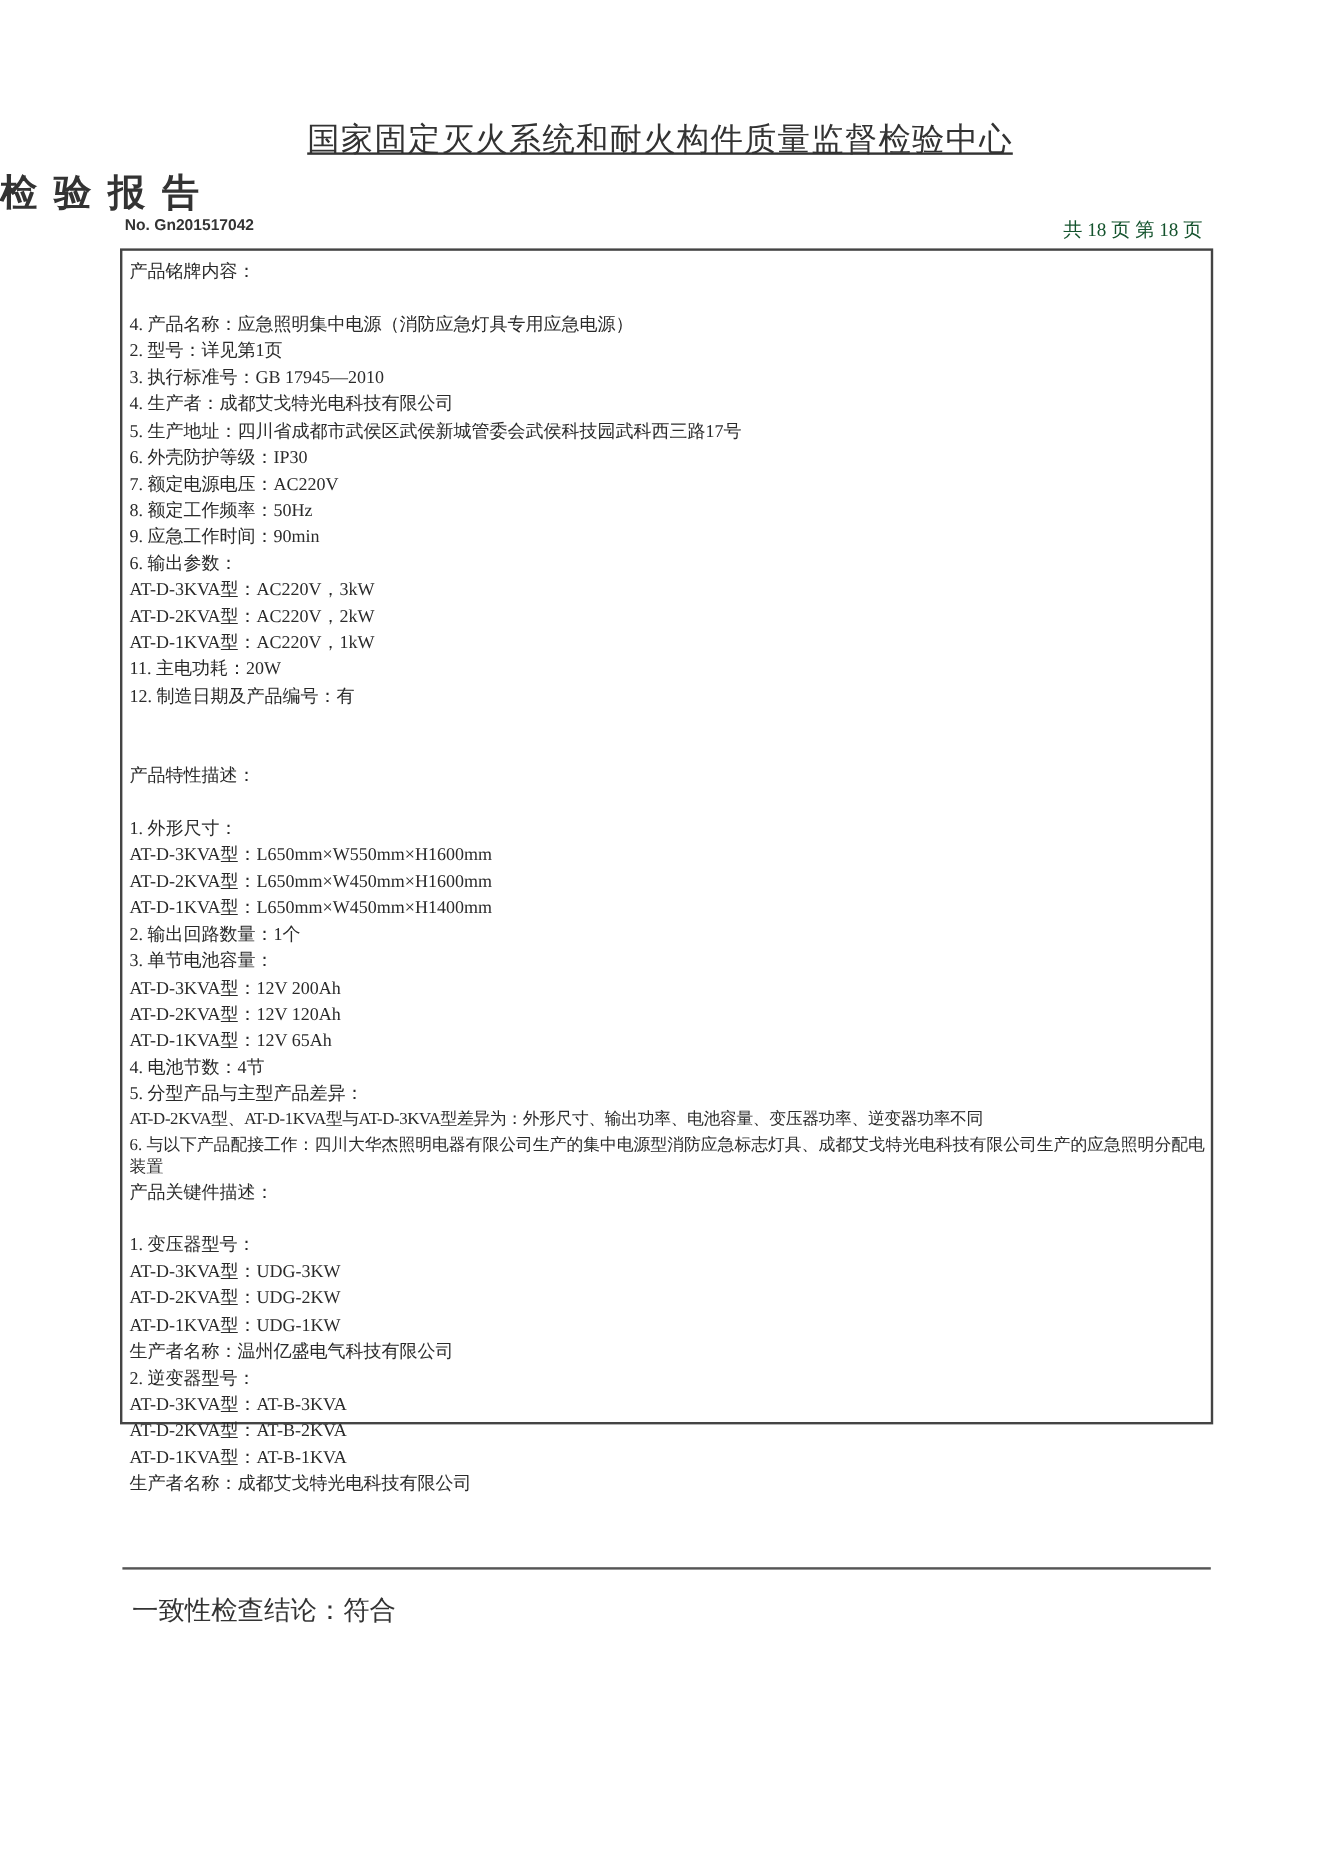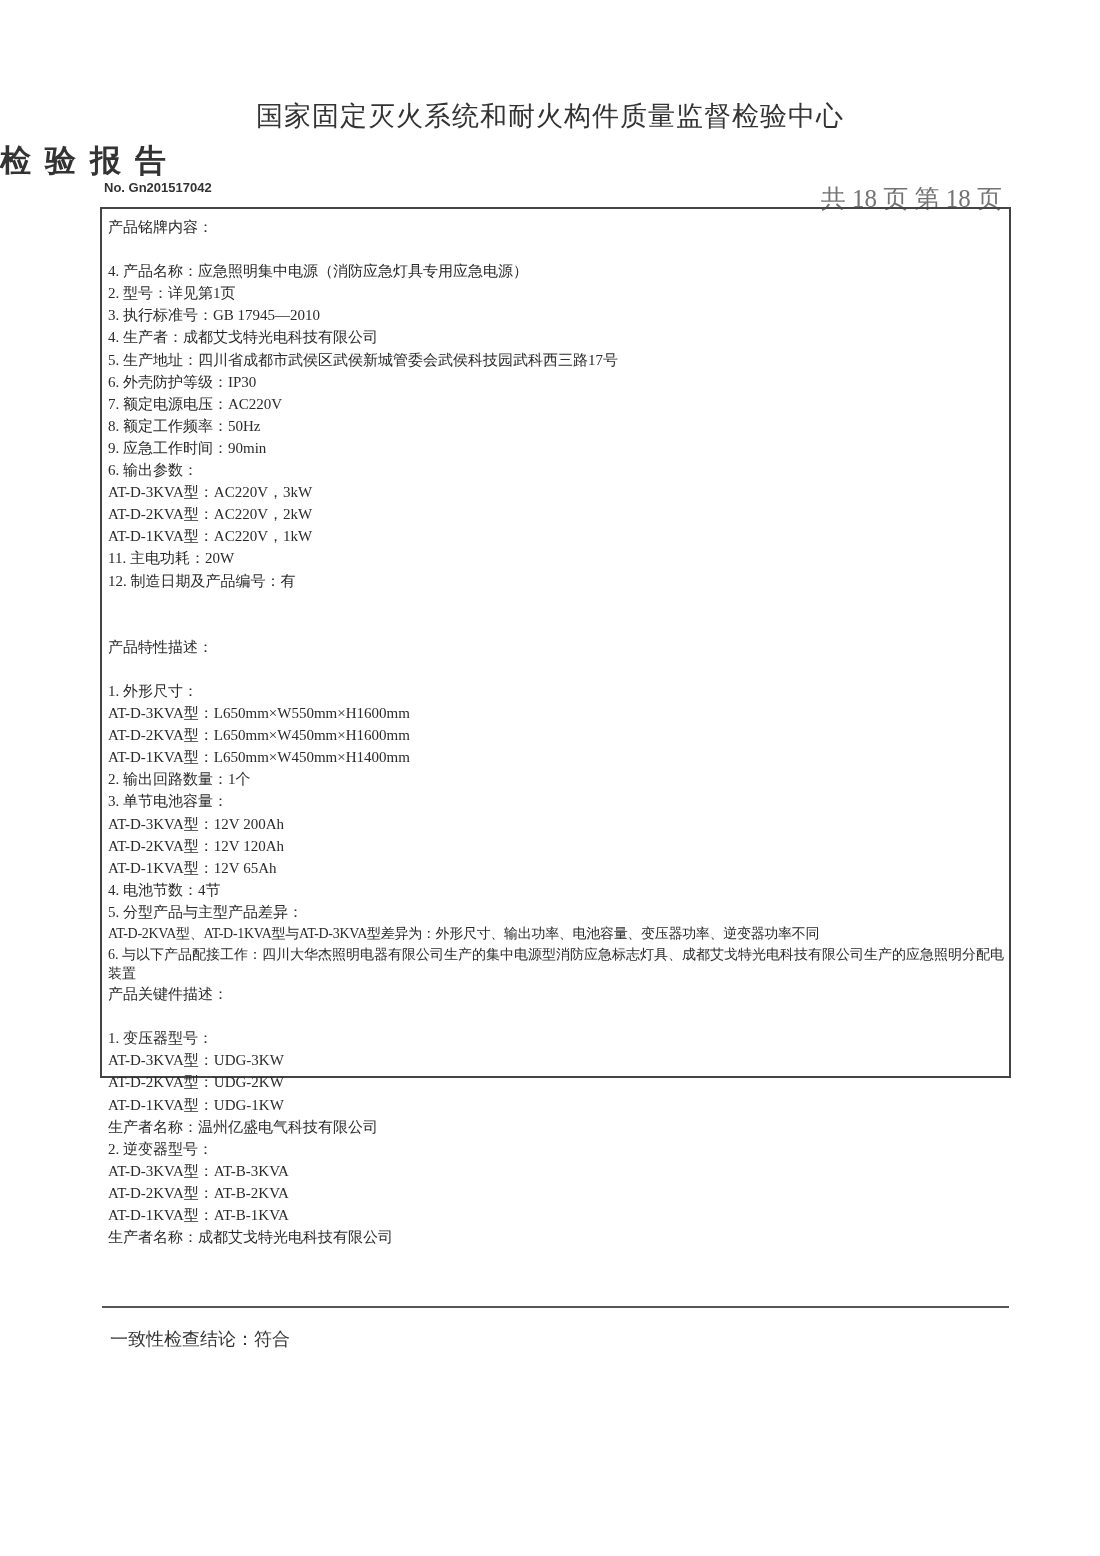--- a/index.html
+++ b/index.html
@@ -1,49 +1,49 @@
 <!DOCTYPE html>
 <html><head>
 <meta charset="utf-8">
 <style>
   html, body { margin: 0; padding: 0; background: #ffffff; }
   body { width: 1100px; height: 1556px; position: relative; overflow: hidden; color: #2a2a2a; }
   .org-title {
     position: absolute; left: 0; right: 0; top: 98px; text-align: center;
-    font-family: "DejaVu Sans", sans-serif; font-size: 27px; letter-spacing: 1px; color: #333;
+    font-family: "DejaVu Sans", sans-serif; font-size: 27px; letter-spacing: 1px; color: #333; text-decoration: underline;
   }
   .doc-title {
     position: absolute; left: 0; right: 0; top: 140px; 
     font-family: "DejaVu Sans", sans-serif; font-size: 31px; font-weight: bold; letter-spacing: 14px; color: #333;
   }
   .report-no {
     position: absolute; left: 104px; top: 180px;
     font-family: "Liberation Sans", sans-serif; font-size: 13px; font-weight: bold; color: #333;
   }
   .page-info {
     position: absolute; right: 98px; top: 182px;
-    font-family: "Liberation Serif", serif; font-size: 25px; color: #737373;
+    font-family: "Liberation Serif", serif; font-size: 16px; color: #14532d;
   }
   .frame {
-    position: absolute; left: 100px; top: 207px; width: 911px; height: 871px;
+    position: absolute; left: 100px; top: 207px; width: 911px; height: 980px;
     border: 2px solid #444; box-sizing: border-box;
   }
   .body-cell {
     position: absolute; left: 0; top: 0; right: 0; height: 1099px;
     border-bottom: 2px solid #555; box-sizing: border-box;
   }
   .lines {
     position: absolute; left: 6px; top: 7px; right: 4px;
     font-family: "Liberation Serif", "DejaVu Serif", serif; font-size: 15px; line-height: 22.1px; color: #2a2a2a;
   }
   .line { white-space: nowrap; min-height: 22.1px; }
   .line.wrap { white-space: normal; line-height: 19px; }
   .conclusion {
     position: absolute; left: 8px; top: 1118px;
-    font-family: Liberation Mono, monospace; font-size: 18px; color: #333;
+    font-family: Liberation Mono, monospace; font-size: 22px; color: #333;
   }
 </style>
 </head>
 <body>
 
 <div class="org-title">国家固定灭火系统和耐火构件质量监督检验中心</div>
 <div class="doc-title">检验报告</div>
 <div class="report-no">No. Gn201517042</div>
 <div class="page-info">共 18 页 第 18 页</div>
 

